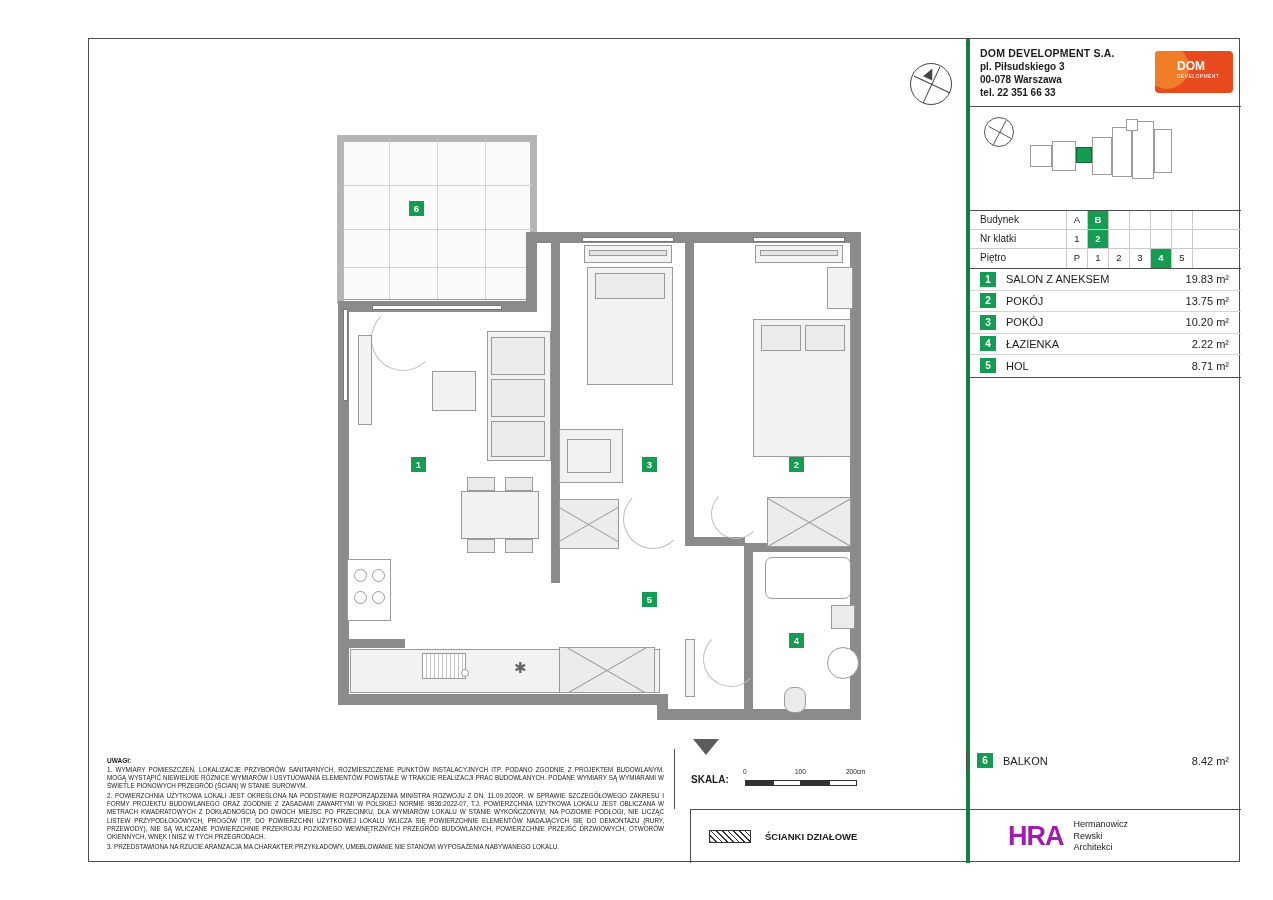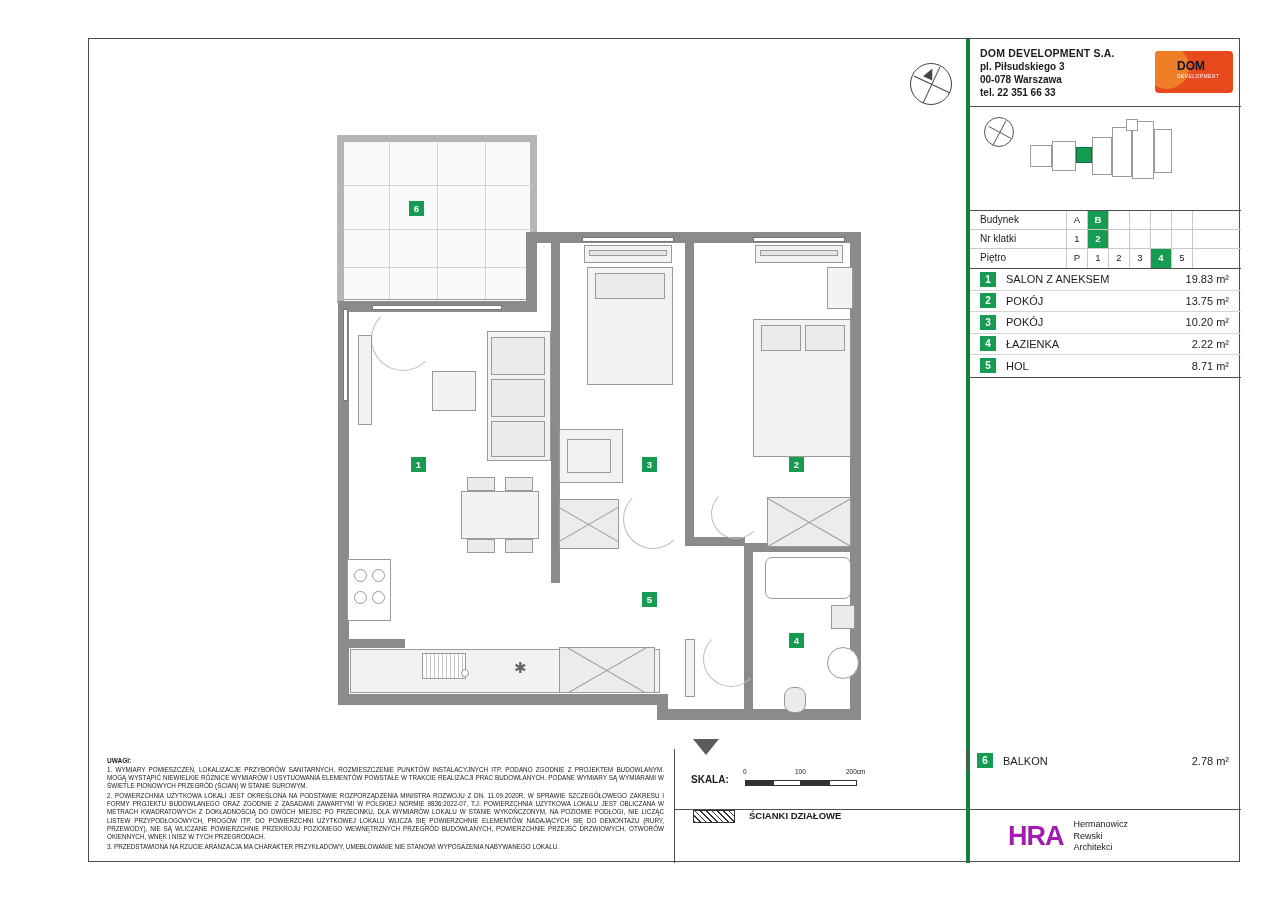--- a/index.html
+++ b/index.html
@@ -37,21 +37,21 @@
     background: #e8491d; border-radius: 4px;
     overflow: hidden;
   }
   .domlogo .circ {
     position: absolute; left: -10px; top: -6px;
     width: 44px; height: 44px; border-radius: 50%;
     background: #f07d28;
   }
   .domlogo .txt {
     position: absolute; left: 22px; top: 9px;
-    color: #0f172a; font-size: 12px; font-weight: bold; line-height: 12px;
+    color: #ffffff; font-size: 12px; font-weight: bold; line-height: 12px;
   }
   .domlogo .sub {
     position: absolute; left: 22px; top: 22px;
     color: #fff; font-size: 5px; letter-spacing: .4px;
   }
   .estateblock { height: 82px; display: flex; align-items: center; padding-left: 46px; }
   .u-mark { width: 42px; height: 46px; position: relative; margin-right: 12px; }
   .u-mark i {
     position: absolute; background: #0f6b3c; display: block;
   }
@@ -129,23 +129,23 @@
   .scaleblock {
     position: absolute; left: 585px; top: 710px; width: 292px; height: 60px;
     border-left: 1px solid #4d4d4d;
     display: flex; align-items: center;
   }
   .scaleword { font-size: 10px; font-weight: bold; margin-left: 16px; width: 52px; }
   .bar { position: relative; width: 140px; height: 22px; }
   .bar .lbl { position: absolute; top: 0; font-size: 6.5px; }
   .bar .seg { position: absolute; top: 12px; height: 6px; border: 1px solid #333; }
   .legend {
-    position: absolute; left: 585px; top: 770px; width: 292px; height: 54px;
+    position: absolute; left: 601px; top: 770px; width: 292px; height: 54px;
     border-left: 1px solid #4d4d4d; border-top: 1px solid #4d4d4d;
-    display: flex; align-items: flex-start;
+    display: flex; align-items: center;
   }
   .hatch {
     width: 42px; height: 13px; margin-left: 18px; margin-right: 14px;
     border: 1px solid #333;
     background: repeating-linear-gradient(45deg, #333 0 1px, #fff 1px 4px);
   }
   .legend span { font-size: 9.5px; font-weight: bold; }
   .hra {
     position: absolute; left: 877px; top: 770px; width: 275px; height: 54px;
     border-top: 1px solid #4d4d4d; display: flex; align-items: center;
@@ -438,17 +438,17 @@
         <div class="zarea">8.71 m²</div>
       </div>
     </div>
 
   </div>
 
   <div style="position:absolute; left:877px; top:710px; width:275px; border-left:1px solid #4d4d4d;">
     <div class="balcrow">
       <div class="znum">6</div>
       <div class="zname">BALKON</div>
-      <div class="zarea">2.78 m²</div>
+      <div class="zarea">8.42 m²</div>
     </div>
   </div>
 
 </div>
 
 </body></html>

